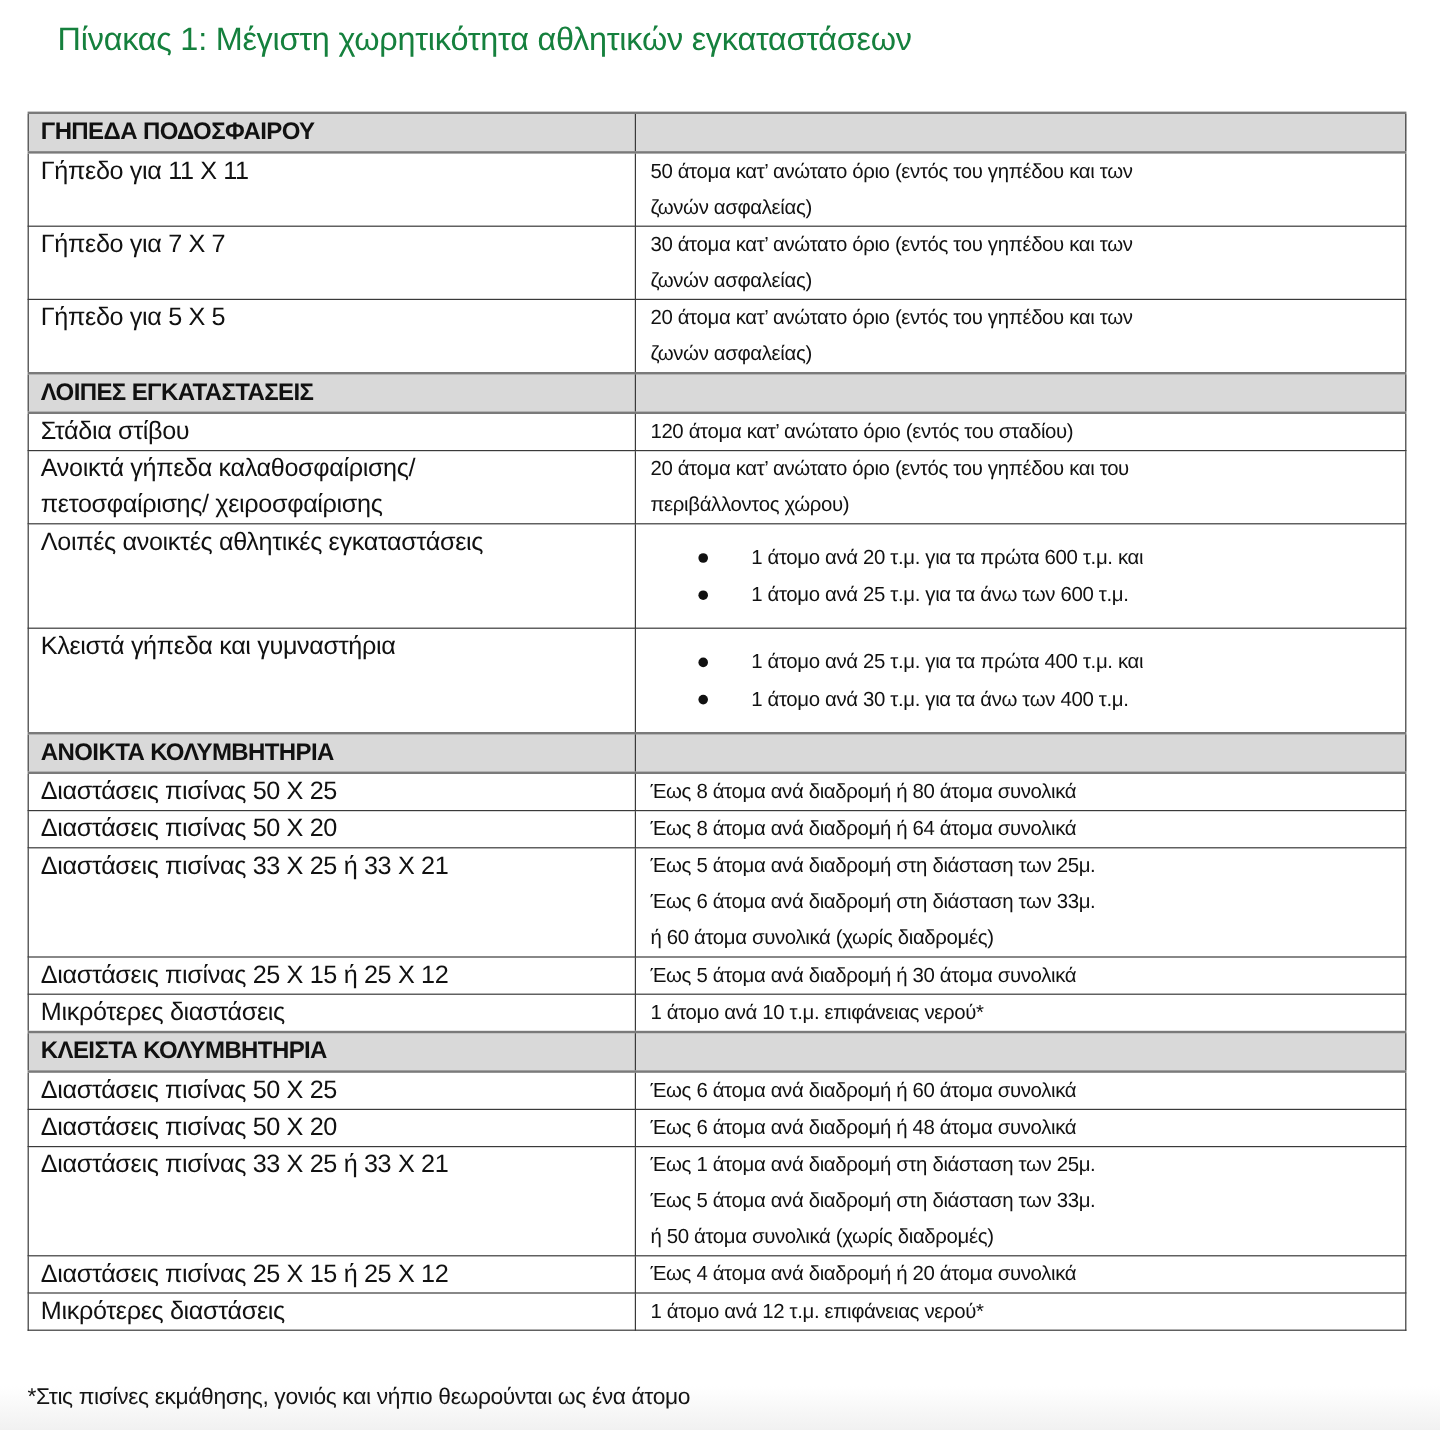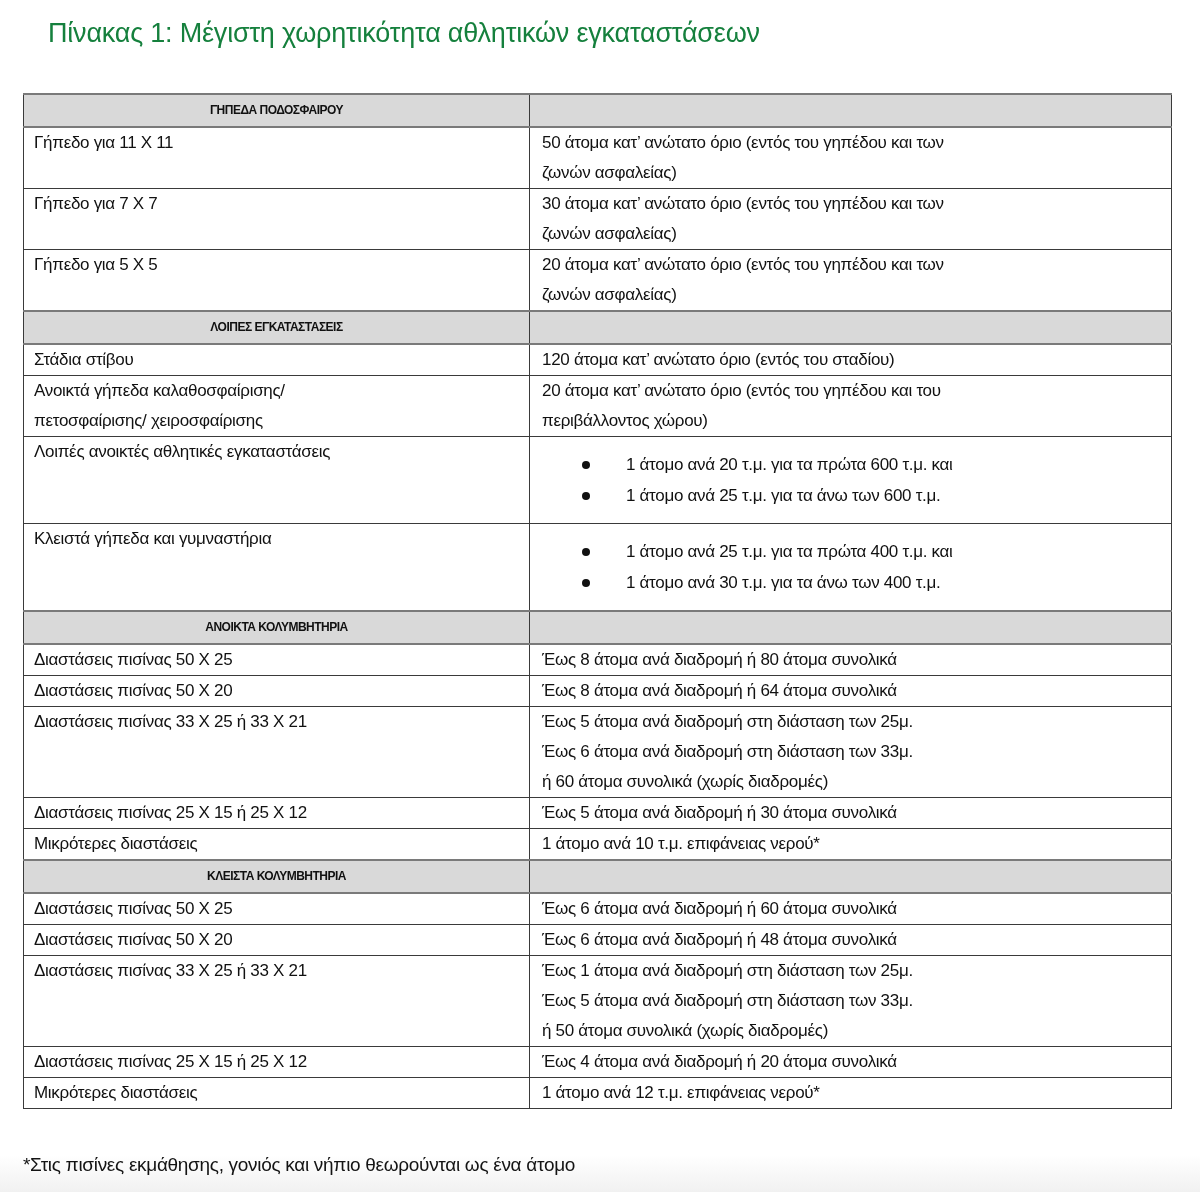--- a/index.html
+++ b/index.html
@@ -30,39 +30,38 @@
     width: 1148px;
     border-collapse: collapse;
     table-layout: fixed;
   }
   table.capacity col.c1 { width: 506px; }
   table.capacity col.c2 { width: 642px; }
   table.capacity td {
     border: 1.5px solid #3a3a3a;
     vertical-align: top;
     padding: 0 10px;
-    font-size: 17px;
+    font-size: 21px;
     line-height: 30px;
     letter-spacing: -0.3px;
   }
   table.capacity td.c2 {
     font-size: 17px;
     padding-left: 12px;
   }
   tr.section td {
     background: #d9d9d9;
     font-weight: bold;
     height: 31px;
     border-top: 2.5px solid #7a7a7a;
     border-bottom: 2.5px solid #7a7a7a;
   }
   tr.section td.c1 {
-    font-size: 12px;
+    font-size: 20px;
     letter-spacing: -0.5px;
-    text-align: center;
   }
   tr.single td { height: 30px; }
   ul.bullets {
     margin: 12px;
     padding: 0;
     list-style: none;
   }
   ul.bullets li {
     position: relative;
     padding-left: 72px;

